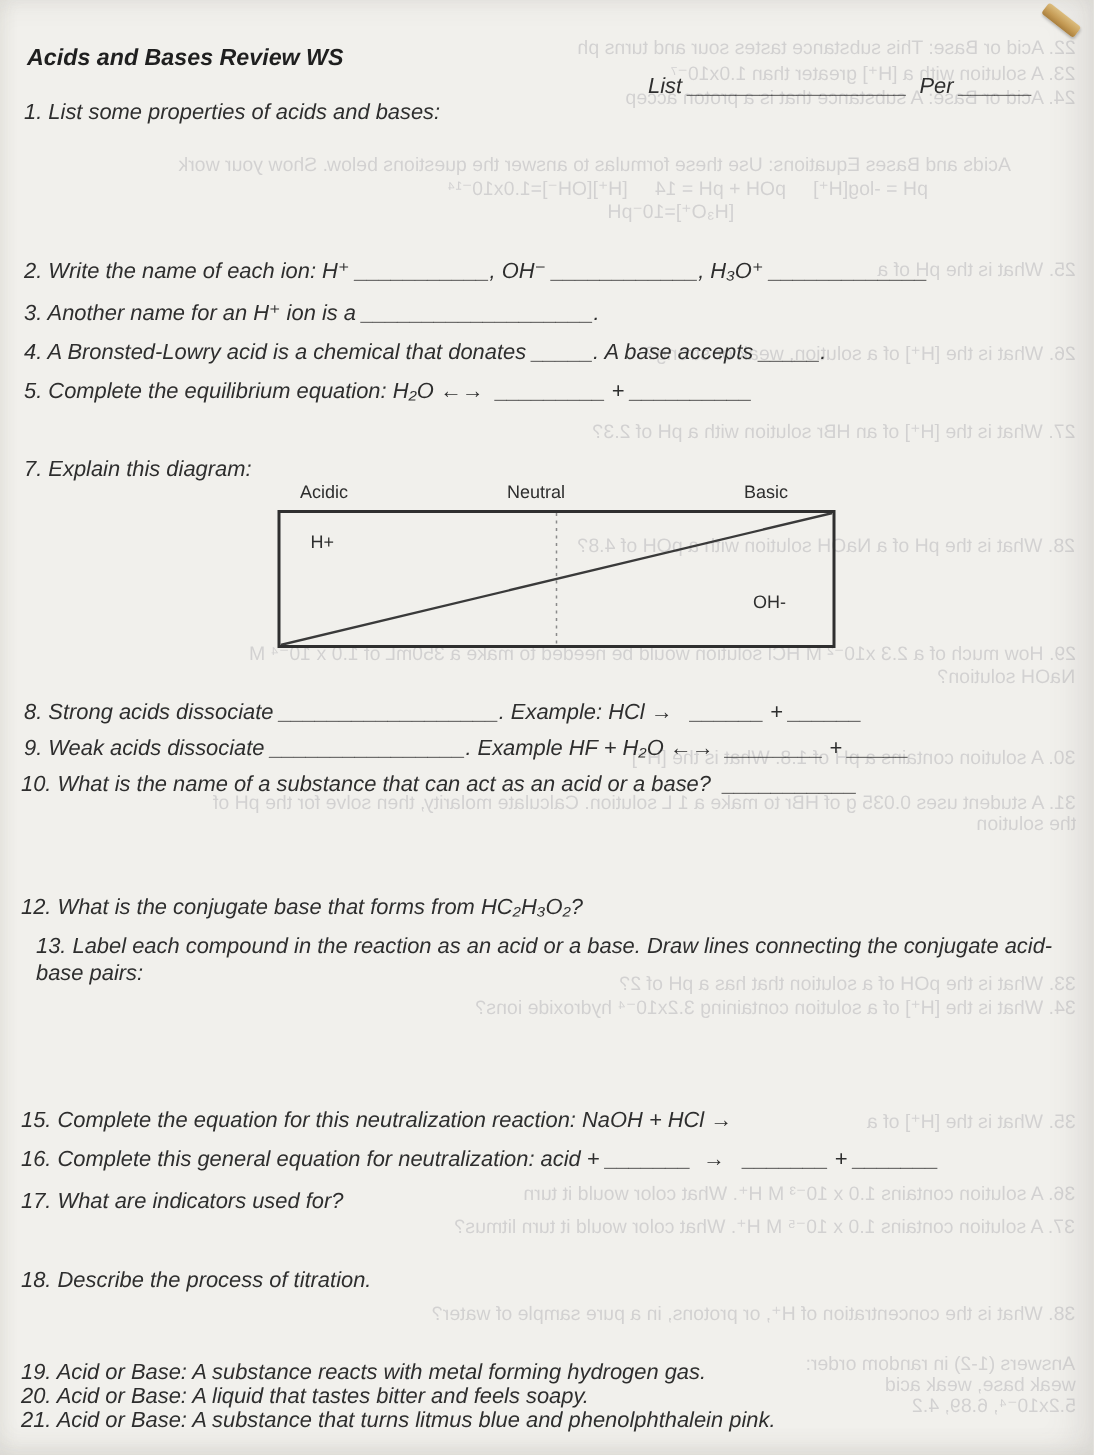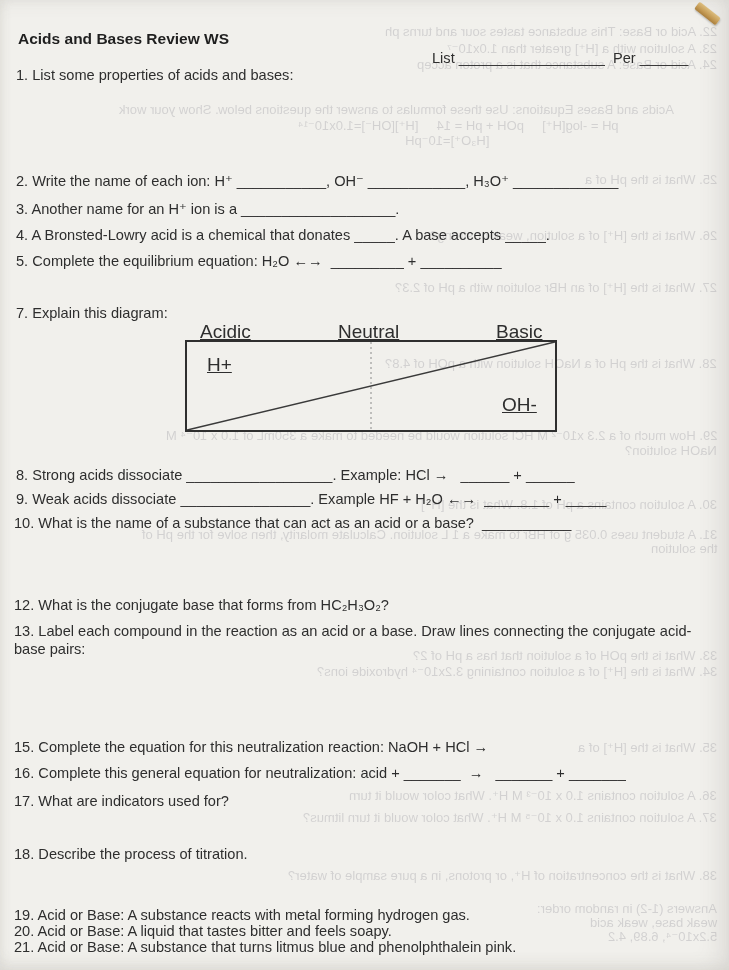--- a/index.html
+++ b/index.html
@@ -11,29 +11,30 @@
     font-family:"Liberation Sans","DejaVu Sans",sans-serif;
     color:#2b2b2b;
     overflow:hidden;
   }
   .line{
     position:absolute;
     font-size:14.6px;
     line-height:1.25;
     white-space:pre;
     color:#2e2e2e;
+    font-style:italic;
   }
   .wrap{white-space:normal;}
   .title{font-weight:bold;font-size:15.5px;color:#1f1f1f;}
   .diagram-box{
     position:absolute;left:185px;top:340px;width:372px;height:92px;
     border:2px solid #2f2f2f;background:transparent;box-sizing:border-box;
   }
   .diagram-box svg{position:absolute;left:0;top:0;width:100%;height:100%;}
-  .diag-label{position:absolute;font-size:19px;white-space:pre;color:#2e2e2e;text-decoration:underline;}
+  .diag-label{position:absolute;font-size:12px;white-space:pre;color:#2e2e2e;}
   .bleed{
     position:absolute;
     font-size:13px;
     white-space:pre;
     color:#8e8d96;
     opacity:.30;
     transform:scaleX(-1);
     line-height:1.2;
   }
   .staple{
@@ -95,21 +96,21 @@
       <line x1="0" y1="88" x2="368" y2="0" stroke="#3a3a3a" stroke-width="1.6"></line>
     </svg>
     <div class="diag-label" style="left:20px;top:12px">H+</div>
     <div class="diag-label" style="left:315px;top:52px">OH-</div>
   </div>
 
   <div class="line" style="left:16px;top:466px">8. Strong acids dissociate __________________. Example: HCl →   ______ + ______</div>
   <div class="line" style="left:16px;top:490px">9. Weak acids dissociate ________________. Example HF + H₂O ←→  ________ + _____</div>
   <div class="line" style="left:14px;top:514px">10. What is the name of a substance that can act as an acid or a base?  ___________</div>
   <div class="line" style="left:14px;top:596px">12. What is the conjugate base that forms from HC₂H₃O₂?</div>
-  <div class="line wrap" style="left:14px;top:622px;width:700px">13. Label each compound in the reaction as an acid or a base. Draw lines connecting the conjugate acid-base pairs:</div>
+  <div class="line wrap" style="left:24px;top:622px;width:700px">13. Label each compound in the reaction as an acid or a base. Draw lines connecting the conjugate acid-base pairs:</div>
 
 
   <div class="line" style="left:14px;top:738px">15. Complete the equation for this neutralization reaction: NaOH + HCl →</div>
   <div class="line" style="left:14px;top:764px">16. Complete this general equation for neutralization: acid + _______  →   _______ + _______</div>
   <div class="line" style="left:14px;top:792px">17. What are indicators used for?</div>
   <div class="line" style="left:14px;top:845px">18. Describe the process of titration.</div>
   <div class="line" style="left:14px;top:906px">19. Acid or Base: A substance reacts with metal forming hydrogen gas.</div>
   <div class="line" style="left:14px;top:922px">20. Acid or Base: A liquid that tastes bitter and feels soapy.</div>
   <div class="line" style="left:14px;top:938px">21. Acid or Base: A substance that turns litmus blue and phenolphthalein pink.</div>
 

